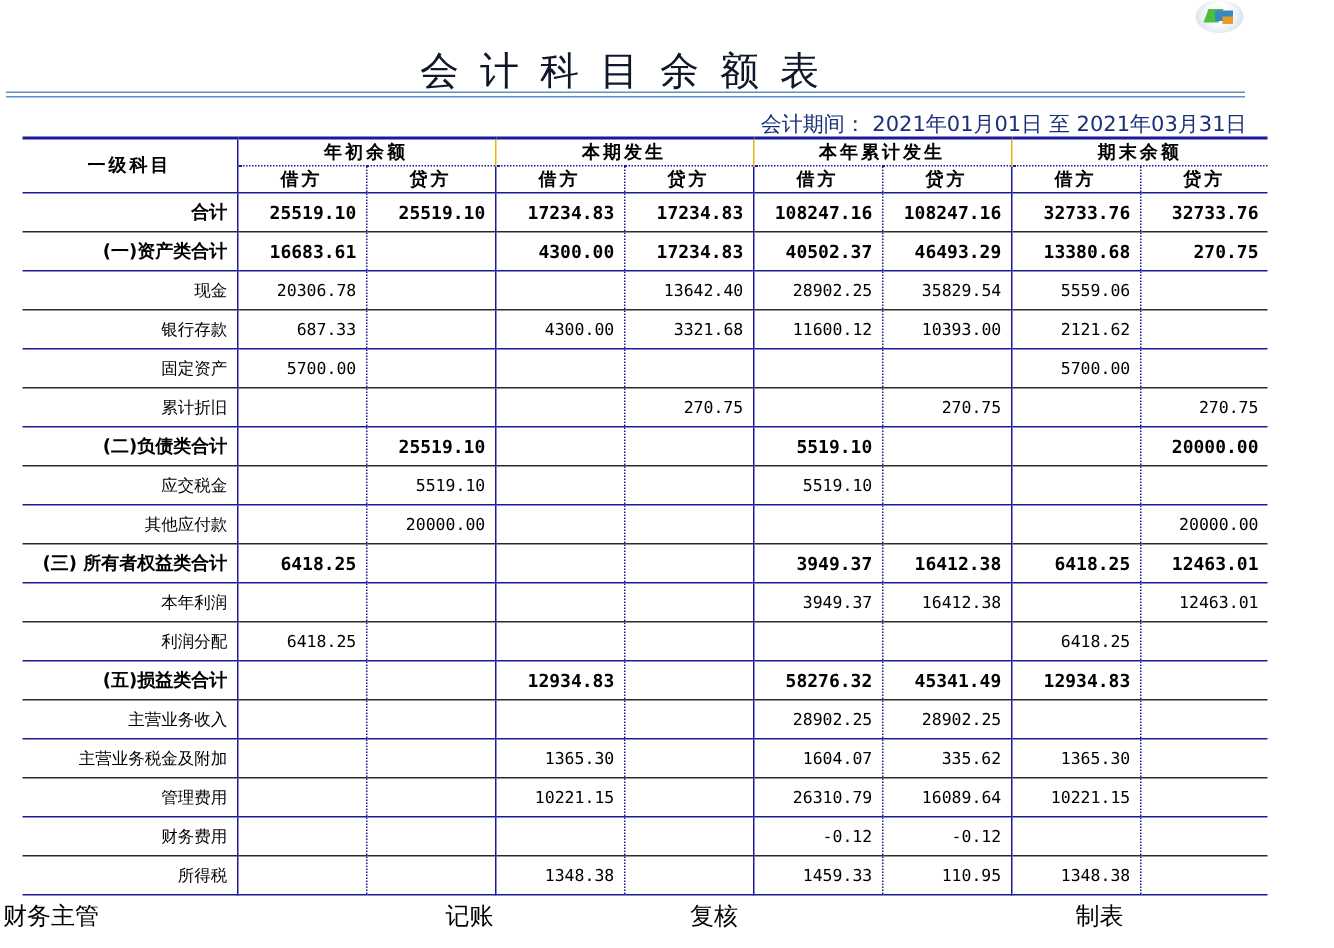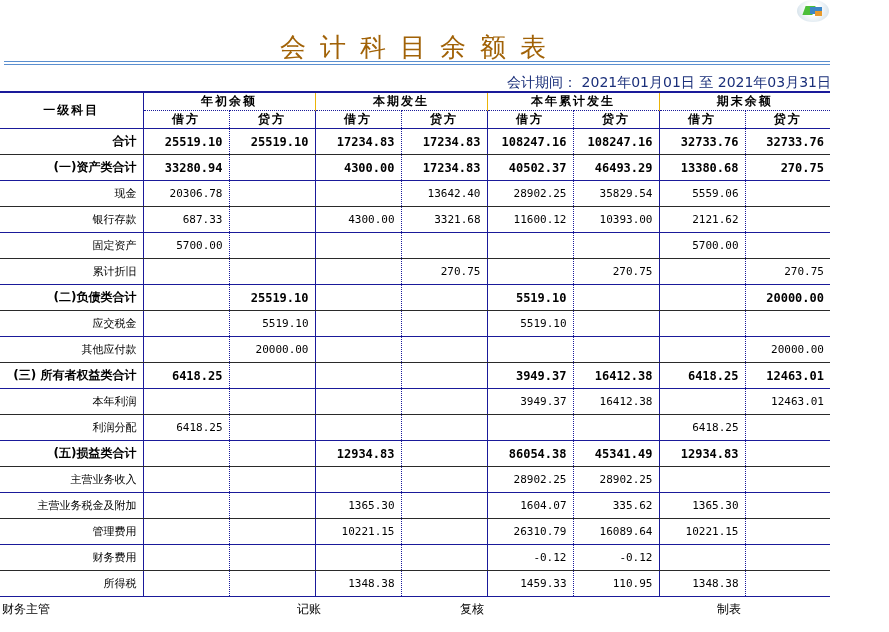--- a/index.html
+++ b/index.html
@@ -1,43 +1,43 @@
 <!DOCTYPE html>
 <html><head>
 <meta charset="utf-8">
 <style>
   html, body { margin: 0; padding: 0; background: #ffffff; }
   body { width: 889px; height: 632px; position: relative; overflow: hidden; font-family: "DejaVu Sans", sans-serif; color: #000; }
-  .title { position: absolute; left: 0; top: 30px; width: 830px; text-align: center; font-family: "DejaVu Serif", serif; font-size: 26px; letter-spacing: 14px; color: #a16207; padding-left: 10px; box-sizing: border-box; }
+  .title { position: absolute; left: 0; top: 30px; width: 830px; text-align: center; font-family: "DejaVu Serif", serif; font-size: 26px; letter-spacing: 14px; color: #0f172a; padding-left: 10px; box-sizing: border-box; }
   .title-rule1 { position: absolute; left: 4px; top: 61px; width: 826px; height: 1px; background: #5b8fcf; }
   .title-rule2 { position: absolute; left: 4px; top: 64px; width: 826px; height: 1px; background: #5b8fcf; }
   .period { position: absolute; right: 58px; top: 74px; font-size: 14px; color: #1a2f7a; white-space: nowrap; }
   .app-icon { position: absolute; left: 797px; top: 0px; width: 32px; height: 22px; border-radius: 50%; background: radial-gradient(circle at 50% 40%, #ffffff 30%, #dfe9f0 70%, #c9d6dd 100%); }
   .app-icon .g { position: absolute; left: 7px; top: 6px; width: 10px; height: 9px; background: #4cbf3a; transform: skewX(-20deg); }
   .app-icon .b { position: absolute; left: 13px; top: 7px; width: 12px; height: 7px; background: #3c86c6; }
   .app-icon .o { position: absolute; left: 18px; top: 11px; width: 7px; height: 5px; background: #e89a2c; }
-  table.grid { position: absolute; left: 0; top: 91px; border-collapse: collapse; table-layout: fixed; width: 830px; }
+  table.grid { position: absolute; left: 15px; top: 91px; border-collapse: collapse; table-layout: fixed; width: 830px; }
   table.grid td, table.grid th { padding: 0 6px; height: 25px; font-size: 11px; white-space: nowrap; overflow: hidden; box-sizing: border-box; }
   table.grid th { font-weight: bold; font-size: 12px; height: 18px; text-align: center; letter-spacing: 2px; }
   .hdr-top th { border-top: 2px solid #1a1a9a; }
   th.acct-h { border-right: 1px solid #1a1a9a; font-size: 12px; letter-spacing: 3px; }
   th.grp { border-right: 1px solid #eab308; border-bottom: 1px dotted #1a1a9a; }
   th.dr { border-right: 1px dotted #1a1a9a; border-bottom: 1px solid #1a1a9a; margin-left: 31px; }
   th.cr { border-right: 1px solid #1a1a9a; border-bottom: 1px solid #1a1a9a; }
   th.last { border-right: none; }
   td { border-bottom: 1px solid #1a1a9a; text-align: right; font-family: "DejaVu Sans Mono", monospace; }
   td.acct { text-align: right; font-family: "DejaVu Sans", sans-serif; font-size: 12px; padding-left: 3px; border-right: 1px solid #1a1a9a; }
   td.dr { border-right: 1px dotted #1a1a9a; }
   td.cr { border-right: 1px solid #1a1a9a; }
   td.last { border-right: none; }
   tr.bold td { font-weight: bold; font-size: 12px; }
   tr.bold td.acct { font-size: 12px; }
   tr.row td { height: 26px; }
   tr.dark td { border-bottom-color: #2a2a2a; }
-  .footer { position: absolute; top: 601px; font-size: 12px; }
+  .footer { position: absolute; top: 601px; font-size: 16px; }
 </style>
 </head>
 <body>
 
 <div class="title">会计科目余额表</div>
 <div class="title-rule1"></div>
 <div class="title-rule2"></div>
 <div class="app-icon">
     <span class="g"></span>
     <span class="b"></span>
@@ -89,21 +89,21 @@
         <td class="cr">25519.10</td>
         <td class="dr">17234.83</td>
         <td class="cr">17234.83</td>
         <td class="dr">108247.16</td>
         <td class="cr">108247.16</td>
         <td class="dr">32733.76</td>
         <td class="cr last">32733.76</td>
       </tr>
       <tr class="row bold">
         <td class="acct">(一)资产类合计</td>
-        <td class="dr">33280.94</td>
+        <td class="dr">16683.61</td>
         <td class="cr"></td>
         <td class="dr">4300.00</td>
         <td class="cr">17234.83</td>
         <td class="dr">40502.37</td>
         <td class="cr">46493.29</td>
         <td class="dr">13380.68</td>
         <td class="cr last">270.75</td>
       </tr>
       <tr class="row dark">
         <td class="acct">现金</td>
@@ -214,21 +214,21 @@
         <td class="cr"></td>
         <td class="dr">6418.25</td>
         <td class="cr last"></td>
       </tr>
       <tr class="row bold dark">
         <td class="acct">(五)损益类合计</td>
         <td class="dr"></td>
         <td class="cr"></td>
         <td class="dr">12934.83</td>
         <td class="cr"></td>
-        <td class="dr">86054.38</td>
+        <td class="dr">58276.32</td>
         <td class="cr">45341.49</td>
         <td class="dr">12934.83</td>
         <td class="cr last"></td>
       </tr>
       <tr class="row">
         <td class="acct">主营业务收入</td>
         <td class="dr"></td>
         <td class="cr"></td>
         <td class="dr"></td>
         <td class="cr"></td>

